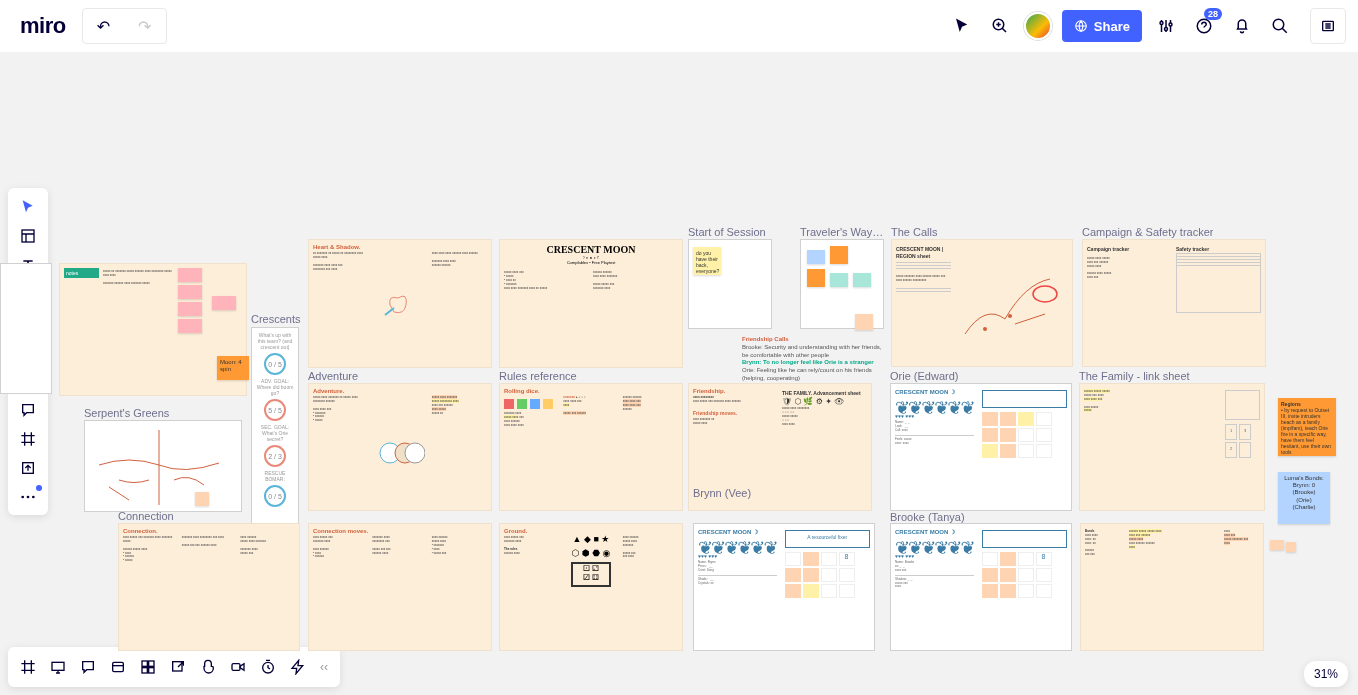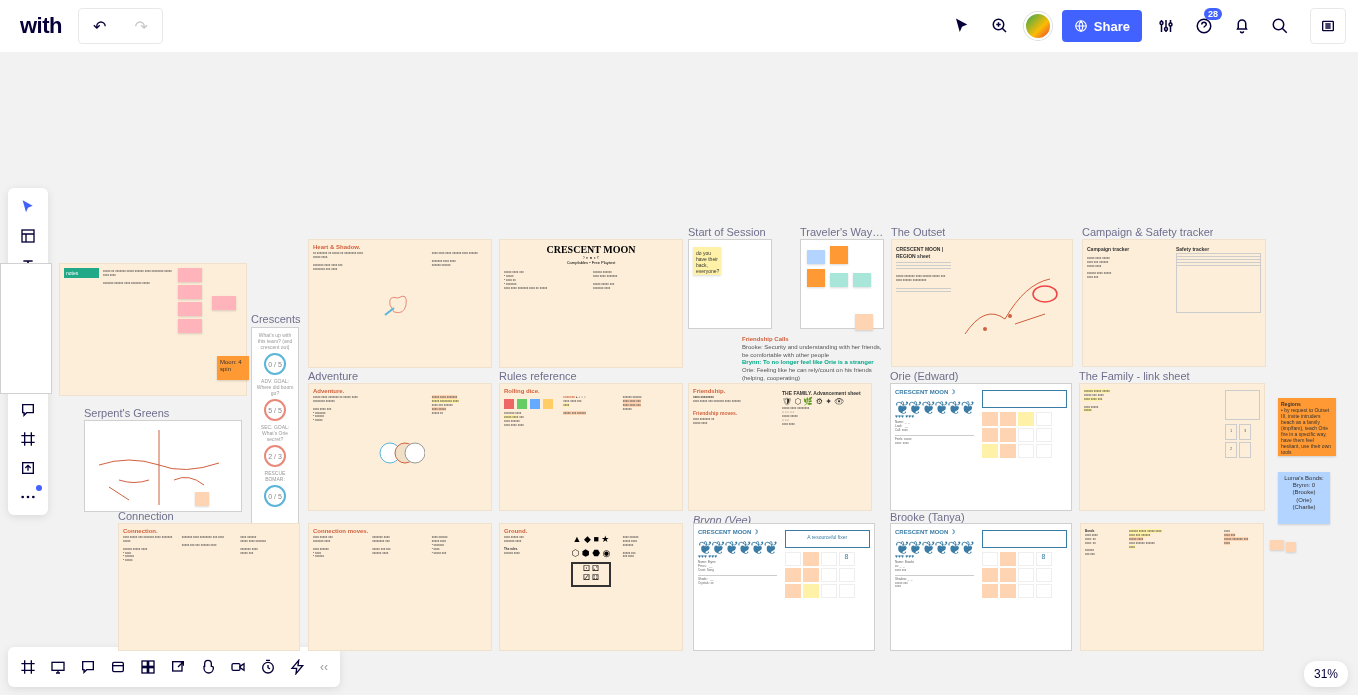--- a/index.html
+++ b/index.html
@@ -83,21 +83,21 @@
 .die.y { background: #fc6; }
 .hl { background: #fff2a8; display: inline; }
 .hl.o { background: #ffd4b3; }
 
 svg { display: block; }
 </style>
 </head>
 <body>
 
 <div class="topbar">
-  <div class="logo">with</div>
+  <div class="logo">miro</div>
   <div class="undo-group">
     <span class="undo-btn">↶</span>
     <span class="redo-btn">↷</span>
   </div>
   <div class="spacer"></div>
   <div class="top-icons">
     <span class="top-icon">
       <svg width="18" height="18" viewBox="0 0 24 24" fill="currentColor">
           <path d="M4 2l5 18 3-7 7-3z"></path>
         </svg>
@@ -342,21 +342,21 @@
   <div class="frame-label" style="left:800px;top:174px;max-width:84px;">Traveler's Wayp…</div>
   <div class="frame white" style="left:800px;top:187px;width:84px;height:90px;">
     <div class="sticky blue" style="position:static;display:inline-block;width:18px;height:14px;margin:2px;"></div>
     <div class="sticky darkorange" style="position:static;display:inline-block;width:18px;height:18px;margin:2px;"></div><br>
     <div class="sticky darkorange" style="position:static;display:inline-block;width:18px;height:18px;margin:2px;"></div>
     <div class="sticky teal" style="position:static;display:inline-block;width:18px;height:14px;margin:2px;"></div>
     <div class="sticky teal" style="position:static;display:inline-block;width:18px;height:14px;margin:2px;"></div>
   </div>
   <div class="sticky peach" style="left:855px;top:262px;width:18px;height:16px;"></div>
 
-  <div class="frame-label" style="left:891px;top:174px;">The Outset</div>
+  <div class="frame-label" style="left:891px;top:174px;">The Calls</div>
   <div class="frame" style="left:891px;top:187px;width:182px;height:128px;">
     <div class="cols">
       <div class="col ftext" style="flex:0 0 55px;">
         <b style="font-size:5px;">CRESCENT MOON | REGION sheet</b>
         <div class="tinyline"></div><div class="tinyline"></div><div class="tinyline"></div>
         <br>xxxxx xxxxxxx xxxx xxxxxx xxxxx xxx xxxx xxxxxx xxxxxxxxx<br><br>
         <div class="tinyline"></div><div class="tinyline"></div>
       </div>
       <div class="col" style="position:relative;">
         <svg width="110" height="110" viewBox="0 0 110 110" style="position:absolute;">
@@ -532,21 +532,21 @@
       <div class="col ftext">xxxx xxxxx xxx<br>xxxxxxx xxxx<br><br><b>The rules</b><br>xxxxxx xxxx</div>
       <div class="col" style="text-align:center;">
         <div style="font-size:9px;">▲ ◆ ■ ★</div>
         <div style="font-size:9px;margin-top:4px;">⬡ ⬢ ⬣ ◉</div>
         <div style="border:2px solid #333;width:40px;height:25px;margin:4px auto;font-size:8px;">⚀ ⚁<br>⚂ ⚃</div>
       </div>
       <div class="col ftext">xxxx xxxxxx<br>xxxxx xxxx<br>xxxxxxx<br><br>xxxxx xxx<br>xxx xxxx</div>
     </div>
   </div>
 
-  <div class="frame-label" style="left:693px;top:462px;font-style:italic;">Brynn (Vee)</div>
+  <div class="frame-label" style="left:693px;top:435px;">Brynn (Vee)</div>
   <div class="frame white" style="left:693px;top:471px;width:182px;height:128px;padding:0;">
     <div class="charsheet-fill">
       <div class="cs-l">
         <div class="cs-title">CRESCENT MOON ☽</div>
         <div class="cs-band">❦❦❦❦❦❦</div>
         <div style="font-size:5px;color:#3a7ca5;">♥♥♥ ♥♥♥</div>
         <div class="ftext" style="color:#666;">Name: Brynn<br>Prncs: ___<br>Crest: Song</div>
         <div class="tinyline"></div>
         <div class="ftext" style="color:#666;">Shade: ___<br>Crystals: xx</div>
       </div>

